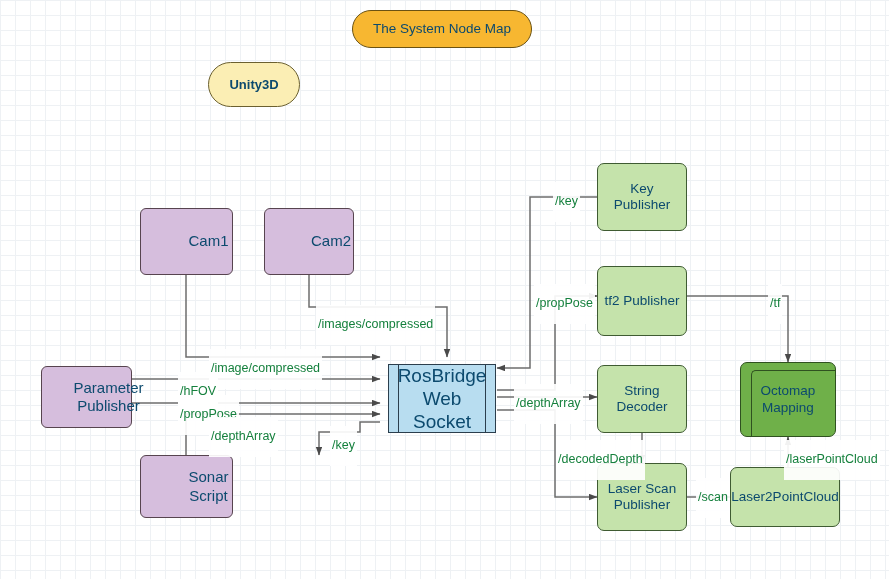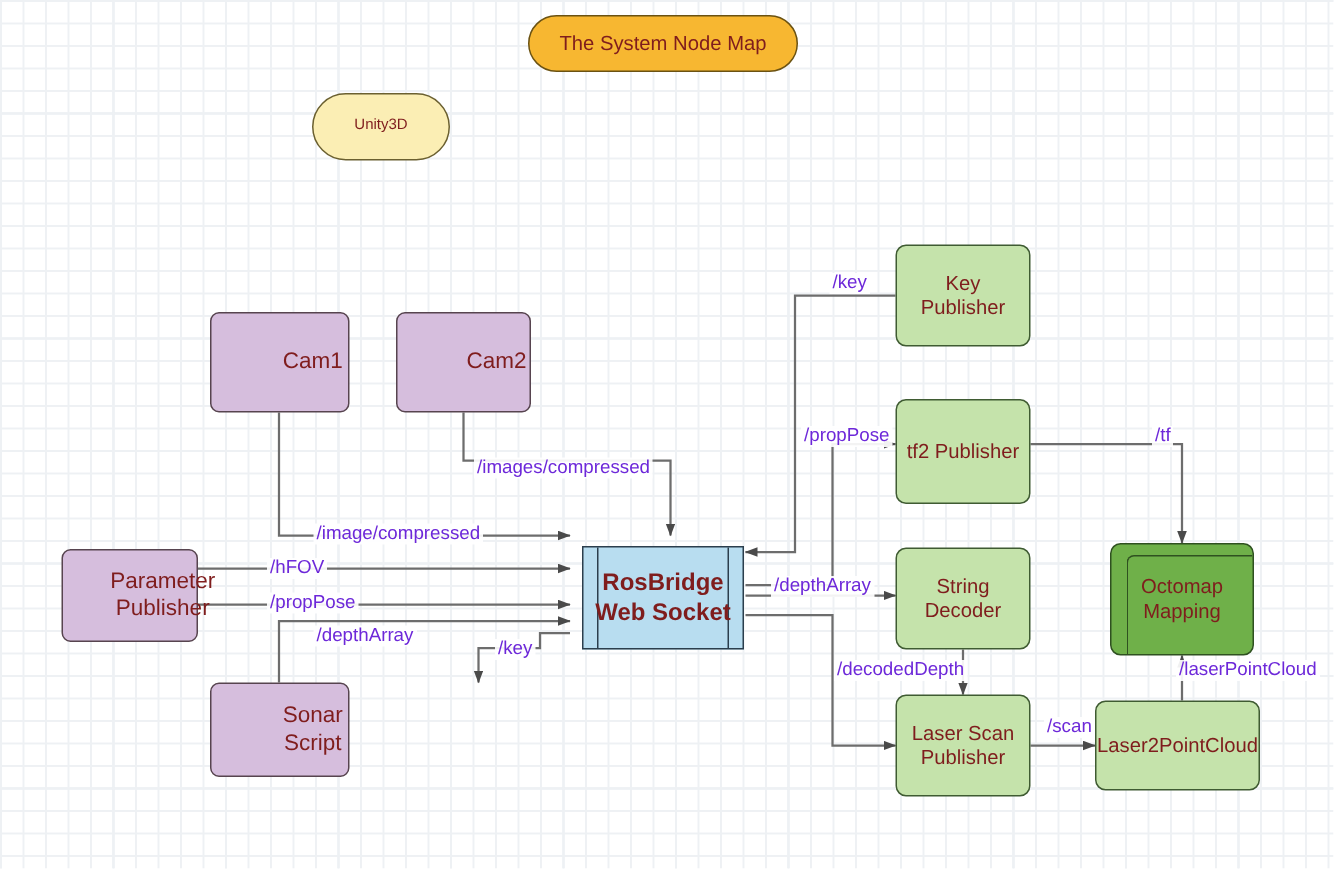--- a/index.html
+++ b/index.html
@@ -30,47 +30,47 @@
     pointer-events: none;
   }
   .node {
     position: absolute;
     box-sizing: border-box;
     display: flex;
     align-items: center;
     justify-content: center;
     text-align: center;
     line-height: 1.22;
-    color: #7f1d1d;
+    color: #0c4a6e;
     white-space: pre-line;
   }
   .n-purple {
     background: #d6bedd;
     border: 1.6px solid #57444f;
     border-radius: 6px;
     font-size: 15px;
     padding-left: 44px;
   }
   .n-yellow-title {
     background: #f7b731;
     border: 1.6px solid #6b5212;
     border-radius: 28px;
     font-size: 13.5px;
   }
   .n-yellow-sub {
     background: #fbeeb4;
     border: 1.6px solid #6b6030;
     border-radius: 24px;
-    font-size: 10px;
+    font-size: 13px;
+    font-weight: bold;
   }
   .n-blue {
     background: #b8ddf0;
     border: 1.6px solid #2b3e4d;
-    font-size: 16px;
-    font-weight: bold;
+    font-size: 19px;
   }
   .n-blue .bar-l, .n-blue .bar-r {
     position: absolute;
     top: 0;
     bottom: 0;
     width: 0;
     border-left: 1.6px solid #2b3e4d;
   }
   .n-blue .bar-l { left: 9px; }
   .n-blue .bar-r { right: 9px; }
@@ -98,23 +98,23 @@
   }
   .node-label {
     position: relative;
     z-index: 2;
     padding: 0 4px;
   }
   .edge-label {
     position: absolute;
     font-family: "Liberation Sans", sans-serif;
     font-size: 12.5px;
-    color: #6d28d9;
+    color: #15803d;
     background: rgba(255,255,255,0.92);
-    padding: 0 2px;
+    padding: 13px 2px;
     white-space: nowrap;
     line-height: 1.1;
   }
 </style>
 </head>
 <body>
 
 <div id="canvas">
 
   <svg id="edges" viewBox="0 0 889 579">

